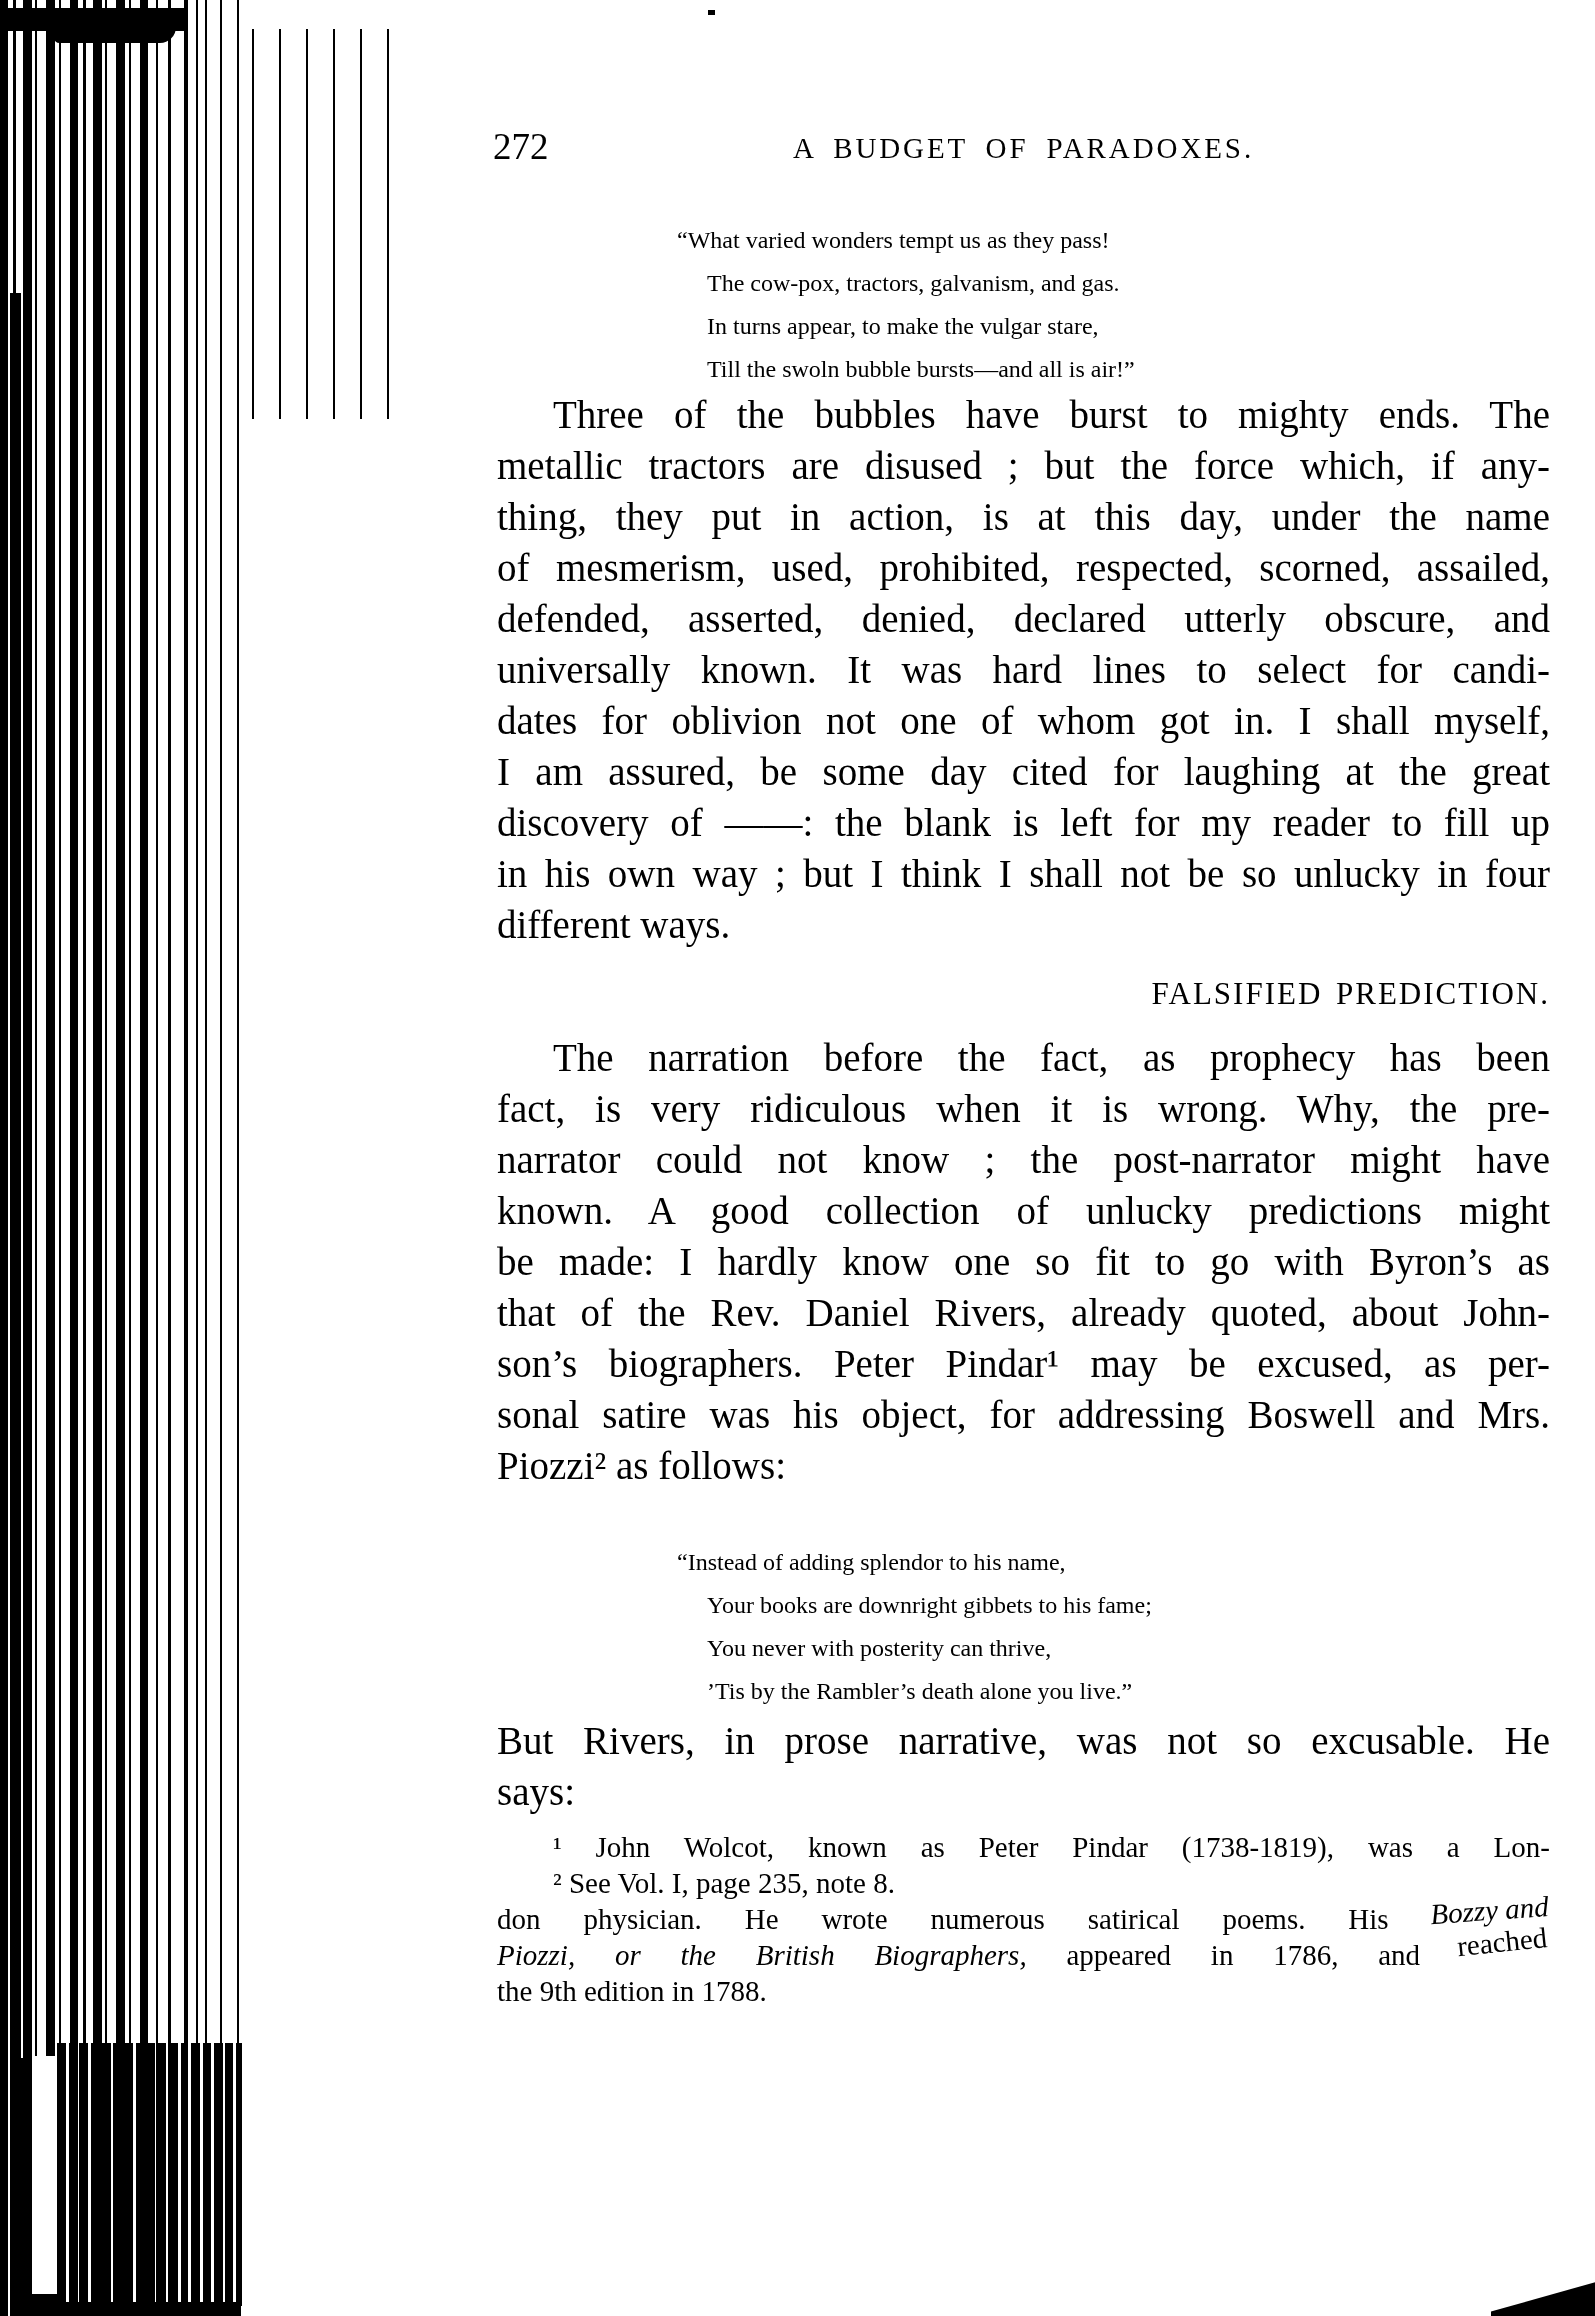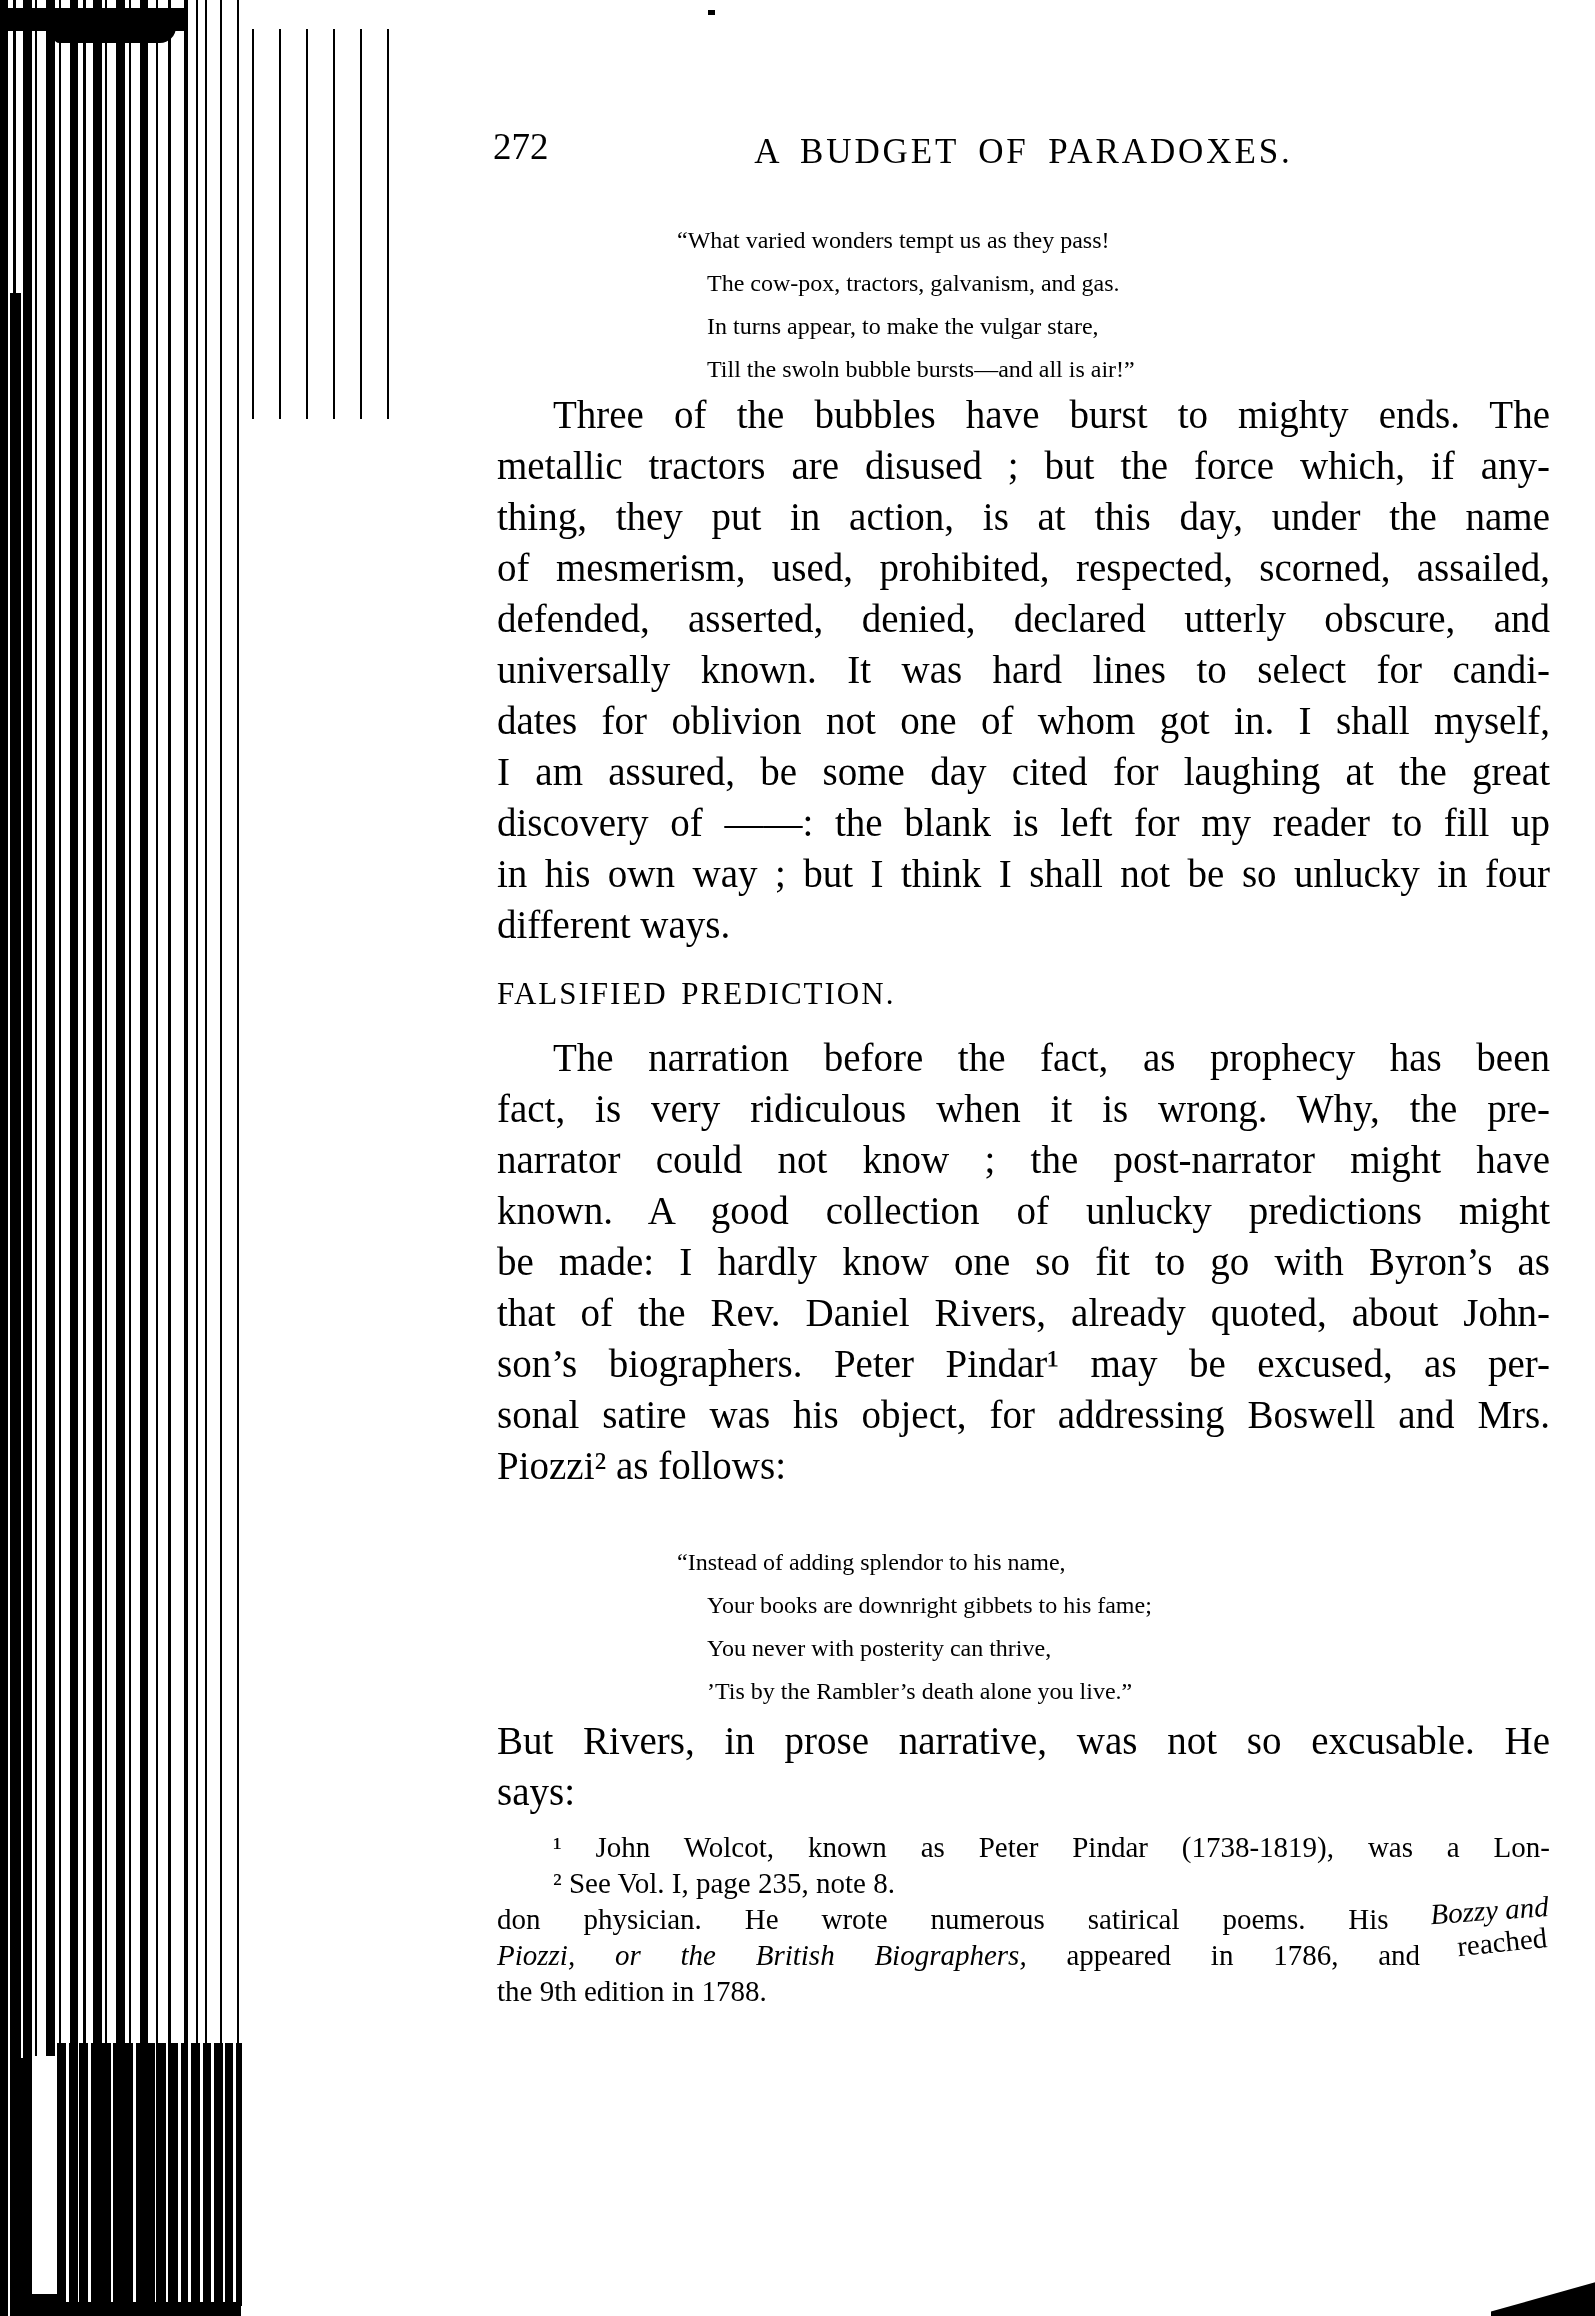--- a/index.html
+++ b/index.html
@@ -55,30 +55,30 @@
     right:0;bottom:0;width:105px;height:37px;background:#000;
     clip-path:polygon(0 88%,100% 8%,100% 100%,0 100%);
   }
   .speck{left:708px;top:9.8px;width:6.8px;height:4.9px;background:#000;}
   
   .content{position:absolute;left:497px;width:1053px;margin-top:27px;}
   .header-row{top:98px;height:49px;}
   .pagenum{position:absolute;left:-3.9px;top:0;font-size:37px;}
   .runtitle{
     position:absolute;left:50%;transform:translateX(-50%);top:6.8px;
-    font-size:35px;letter-spacing:2.9px;word-spacing:7.8px;white-space:nowrap;
+    font-size:29px;letter-spacing:2.9px;word-spacing:7.8px;white-space:nowrap;
   }
   .verse{font-size:24px;line-height:43px;}
   .verse .line{padding-left:210px;}
   .verse .line:first-child{padding-left:180px;}
   .bodypara{font-size:39px;line-height:51px;}
   .line.just{text-align:justify;text-align-last:justify;}
   .line.ind{text-indent:56px;}
   .sect-heading{
-    top:949px;text-align:left;font-size:31px;letter-spacing:2px;word-spacing:3.9px;
+    top:949px;text-align:right;font-size:31px;letter-spacing:2px;word-spacing:3.9px;
   }
   .footnotes{font-size:29px;line-height:36px;}
   .it{font-style:italic;}
   .tilt1{display:inline-block;transform:rotate(-4deg) translateY(-4.9px);transform-origin:left bottom;}
   .tilt2{display:inline-block;transform:rotate(-6deg) translateY(-8.8px);transform-origin:left bottom;}
   .q1{top:192px;}
   .p1{top:362px;}
   .p2{top:1005px;}
   .q2{top:1514px;}
   .p3{top:1688px;}

